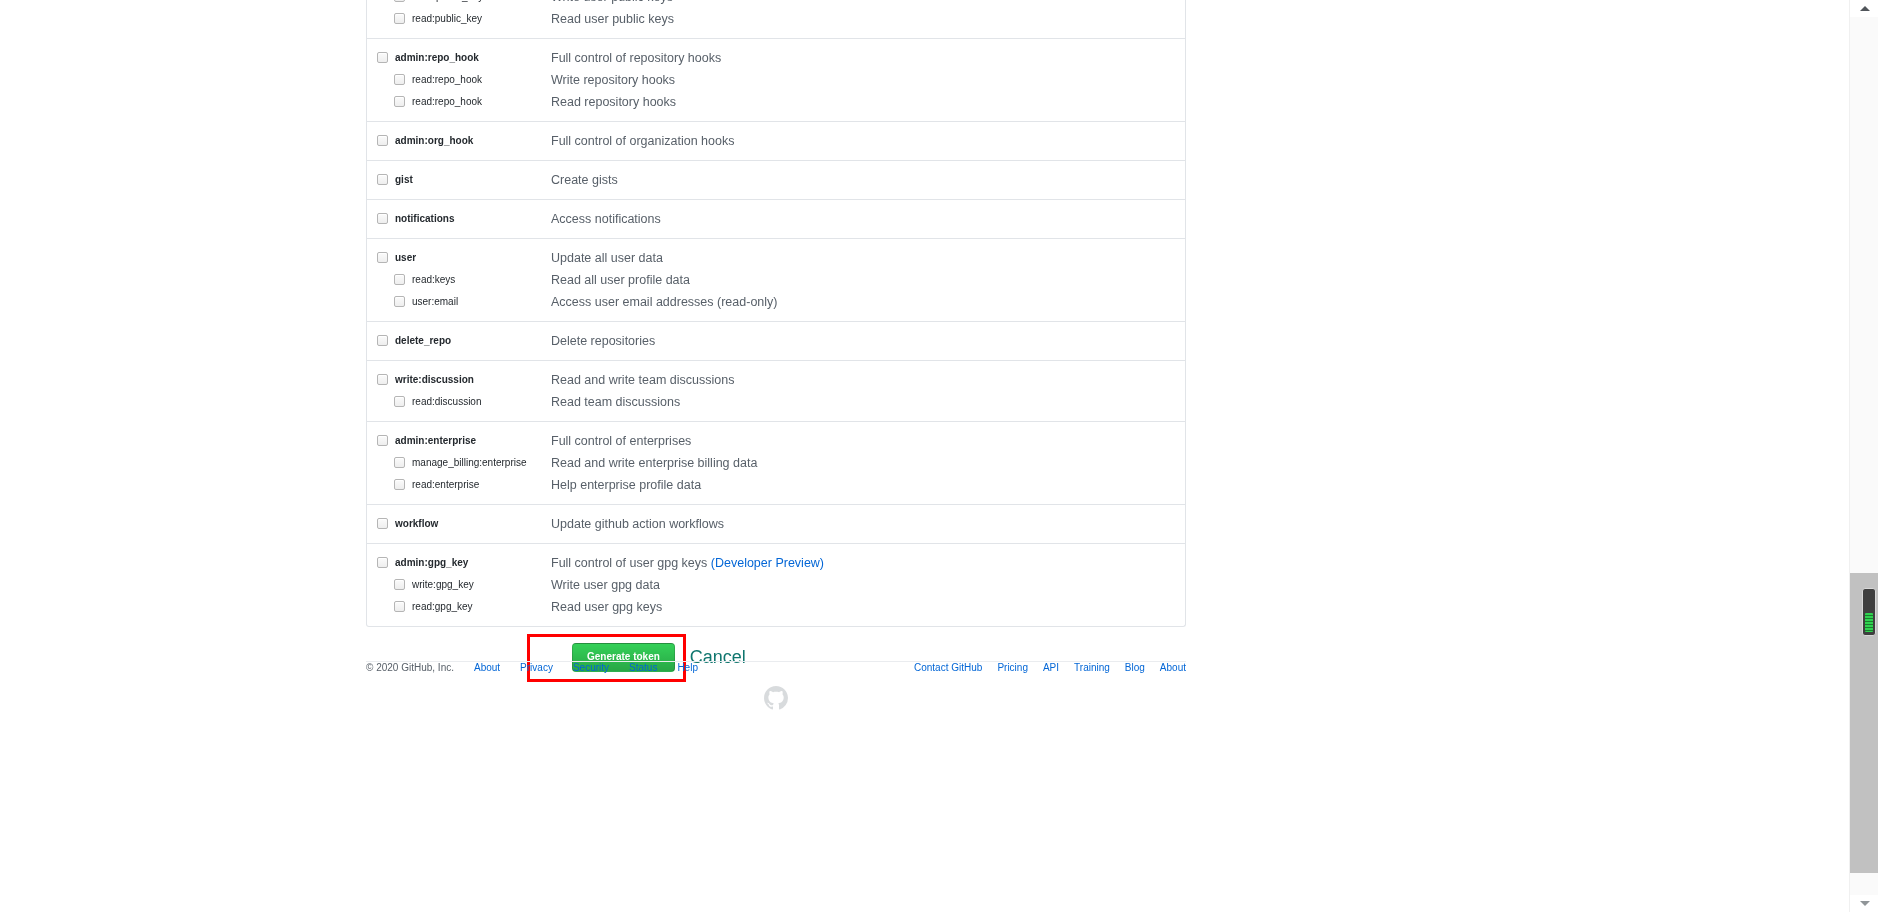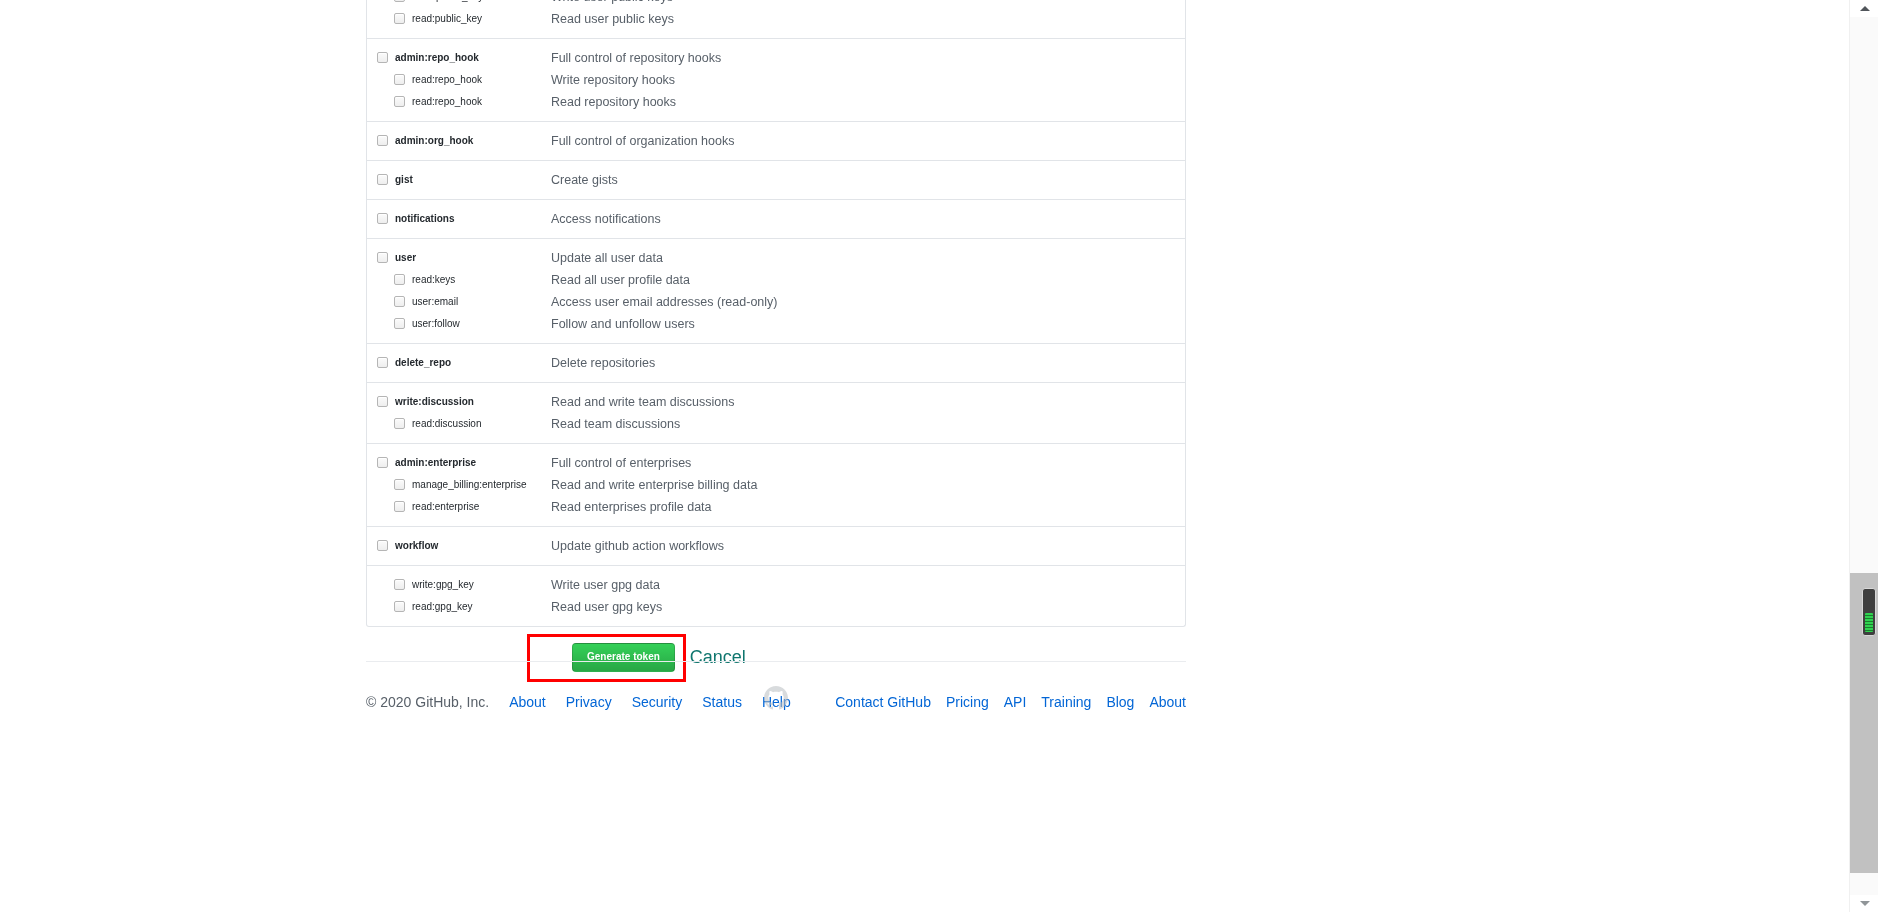--- a/index.html
+++ b/index.html
@@ -142,25 +142,24 @@
     cursor: pointer;
   }
 
   
   #footer {
     position: absolute;
     left: 366px;
     top: 661px;
     width: 820px;
     border-top: 1px solid #eaecef;
-    padding-top: 32px;
     display: flex;
     align-items: center;
     justify-content: space-between;
-    font-size: 14px;
+    font-size: 10px;
   }
   .footer-left, .footer-right {
     display: flex;
     align-items: center;
     white-space: nowrap;
   }
   .footer-left { gap: 20px; }
   .footer-right { gap: 15px; margin-left: 42px; }
   .copyright { color: #586069; }
   #footer a {
@@ -341,27 +340,20 @@
               </div>
               <div class="scope-desc"><span>Read all user profile data</span></div>
             </div>
             <div class="scope-row child">
               <div class="scope-name-cell">
                 <span class="cb"></span>
                 <span class="scope-name">user:email</span>
               </div>
               <div class="scope-desc"><span>Access user email addresses (read-only)</span></div>
             </div>
-            <div class="scope-row child">
-              <div class="scope-name-cell">
-                <span class="cb"></span>
-                <span class="scope-name">user:follow</span>
-              </div>
-              <div class="scope-desc"><span>Follow and unfollow users</span></div>
-            </div>
           </div>
           <div class="scope-group">
             <div class="scope-row parent">
               <div class="scope-name-cell">
                 <span class="cb"></span>
                 <span class="scope-name">delete_repo</span>
               </div>
               <div class="scope-desc"><span>Delete repositories</span></div>
             </div>
           </div>
@@ -394,33 +386,40 @@
                 <span class="cb"></span>
                 <span class="scope-name">manage_billing:enterprise</span>
               </div>
               <div class="scope-desc"><span>Read and write enterprise billing data</span></div>
             </div>
             <div class="scope-row child">
               <div class="scope-name-cell">
                 <span class="cb"></span>
                 <span class="scope-name">read:enterprise</span>
               </div>
-              <div class="scope-desc"><span>Read enterprises profile data</span></div>
+              <div class="scope-desc"><span>Help enterprise profile data</span></div>
             </div>
           </div>
           <div class="scope-group">
             <div class="scope-row parent">
               <div class="scope-name-cell">
                 <span class="cb"></span>
                 <span class="scope-name">workflow</span>
               </div>
               <div class="scope-desc"><span>Update github action workflows</span></div>
             </div>
           </div>
           <div class="scope-group">
+            <div class="scope-row parent">
+              <div class="scope-name-cell">
+                <span class="cb"></span>
+                <span class="scope-name">admin:gpg_key</span>
+              </div>
+              <div class="scope-desc"><span>Full control of user gpg keys </span><a href="#">(Developer Preview)</a></div>
+            </div>
             <div class="scope-row child">
               <div class="scope-name-cell">
                 <span class="cb"></span>
                 <span class="scope-name">write:gpg_key</span>
               </div>
               <div class="scope-desc"><span>Write user gpg data</span></div>
             </div>
             <div class="scope-row child">
               <div class="scope-name-cell">
                 <span class="cb"></span>

